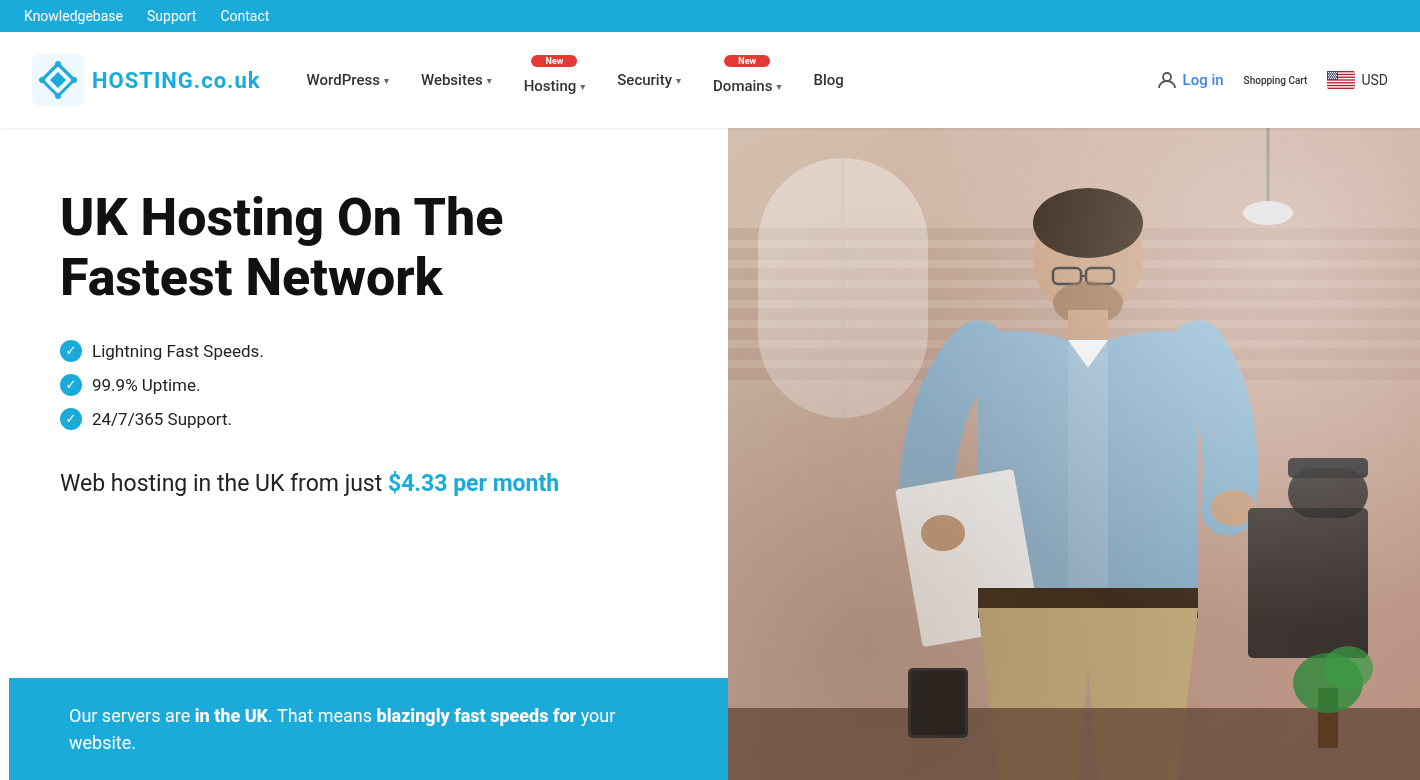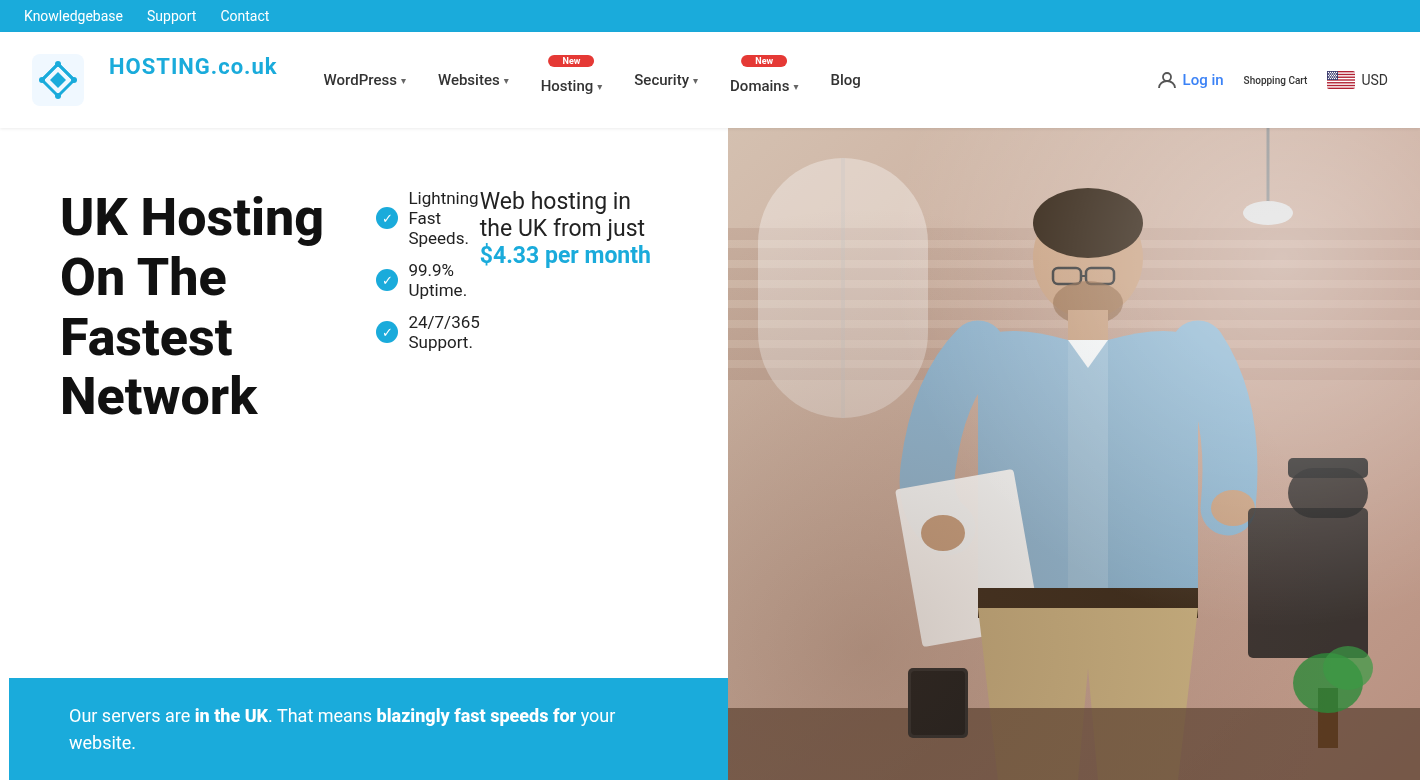--- a/index.html
+++ b/index.html
@@ -33,21 +33,22 @@
       position: relative;
       z-index: 10;
     }
     .nav-left {
       display: flex;
       align-items: center;
       gap: 32px;
     }
     .logo {
       display: flex;
-      gap: 25px;
+      align-items: center;
+      gap: 8px;
       text-decoration: none;
     }
     .logo-icon {
       width: 52px;
       height: 52px;
     }
     .logo-text {
       font-size: 22px;
       font-weight: 700;
       color: #222;
@@ -123,21 +124,21 @@
     .hero {
       display: flex;
       height: calc(780px - 32px - 96px);
       position: relative;
     }
     .hero-left {
       width: 728px;
       padding: 60px 60px 0 60px;
       background: white;
       display: flex;
-      flex-direction: row;
+      flex-direction: column;
       position: relative;
     }
     .hero-right {
       flex: 1;
       background: #ccc;
       overflow: hidden;
     }
     
     .hero-image-bg {
       width: 100%;

